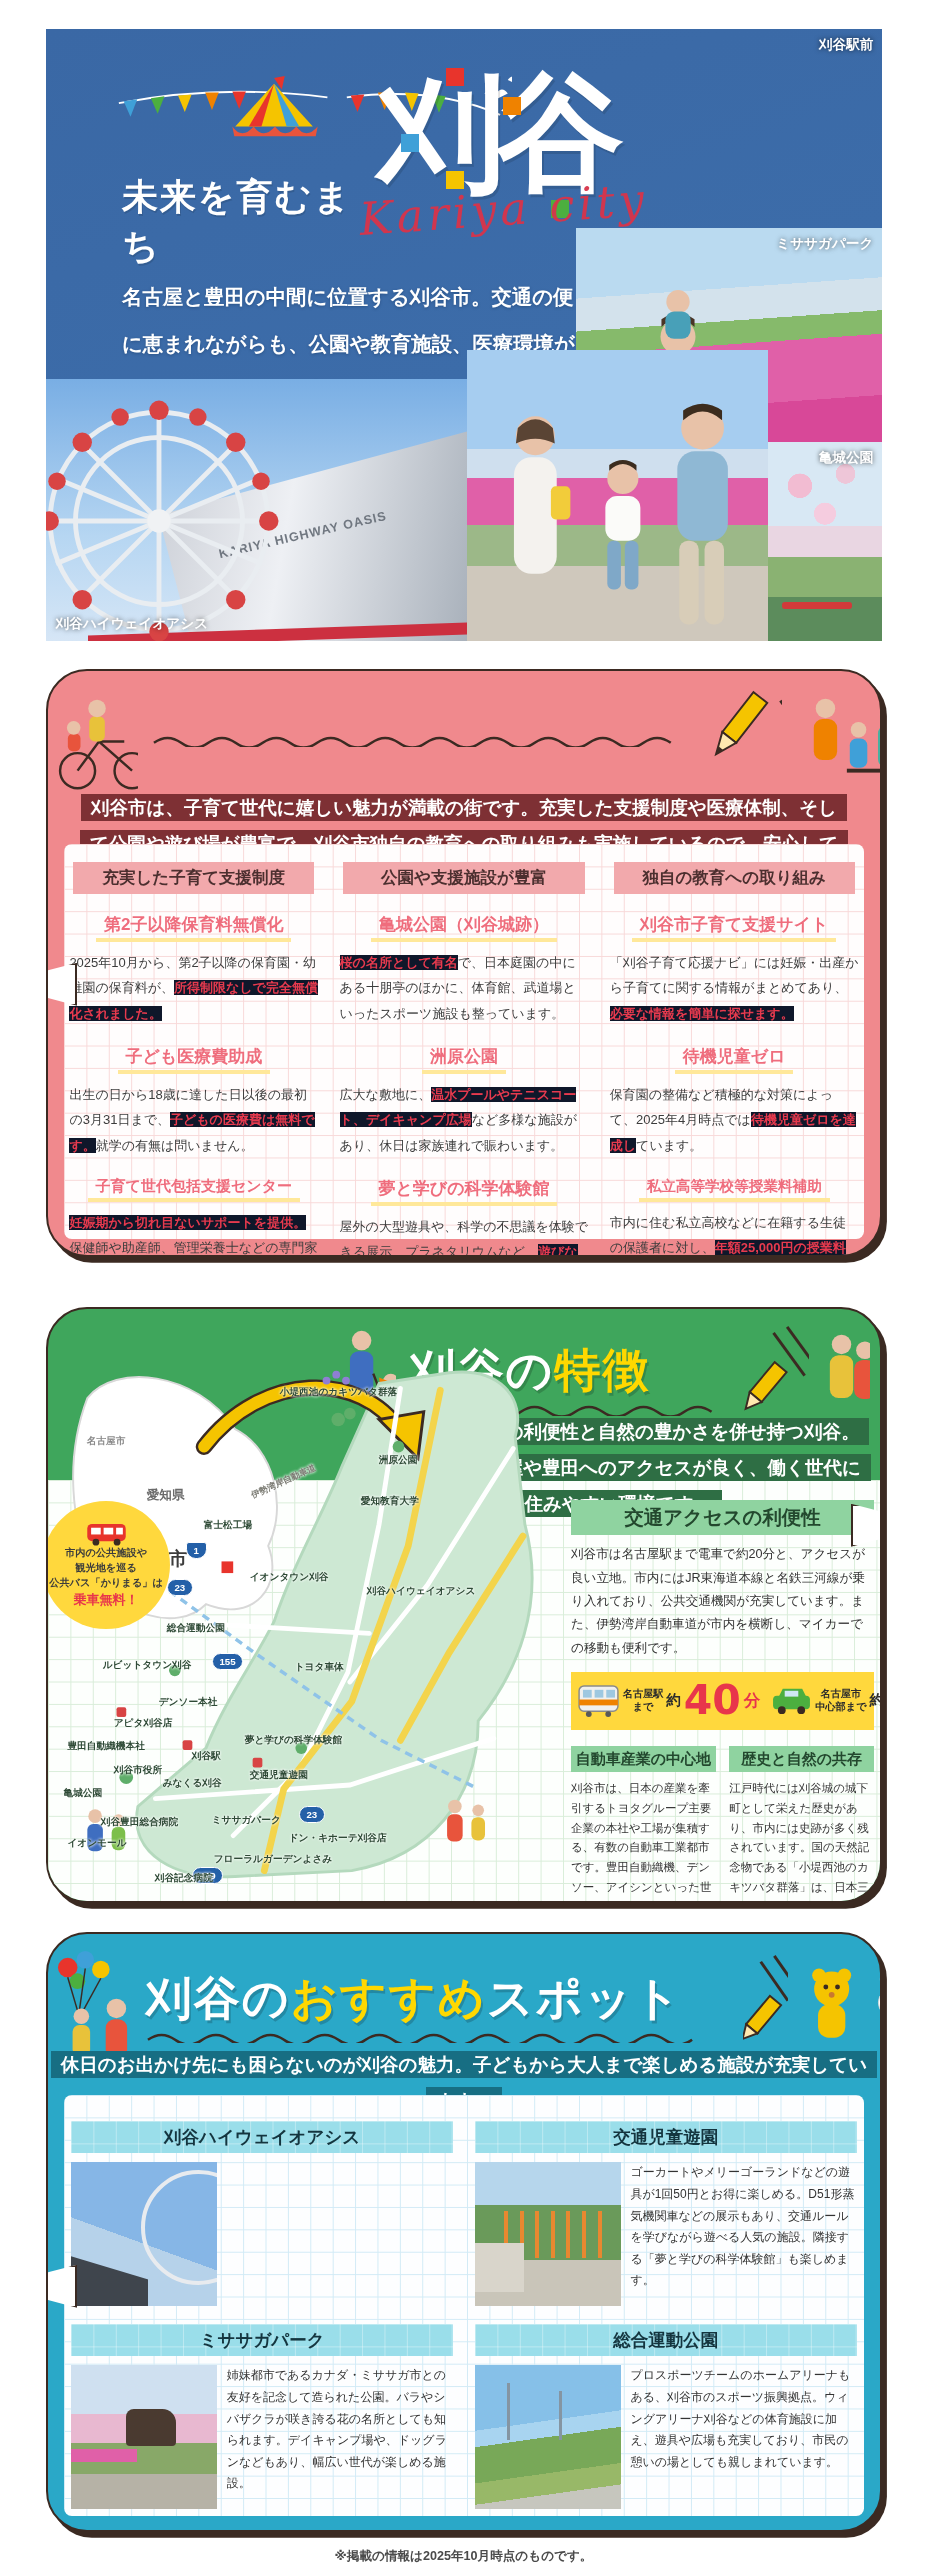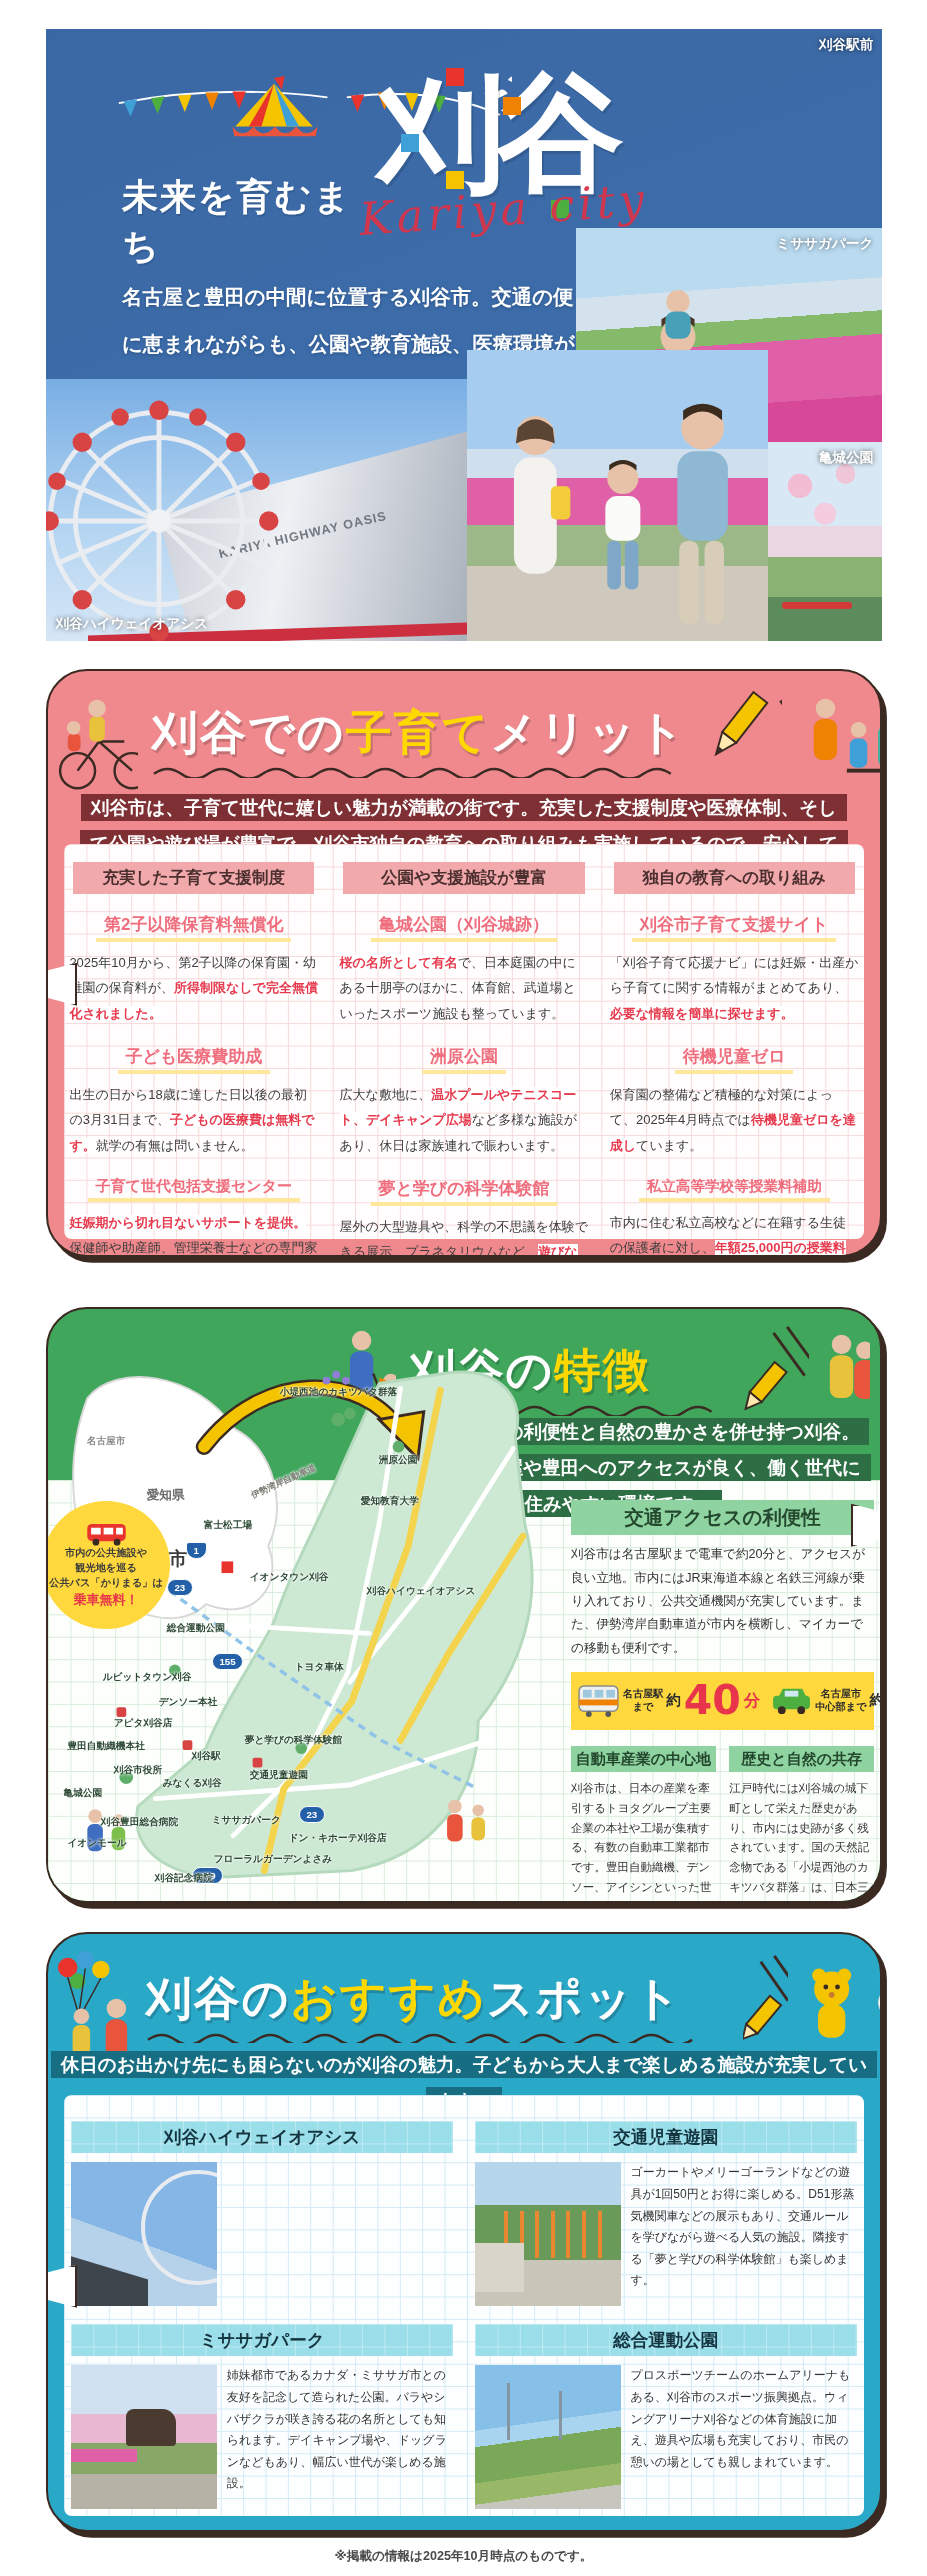--- a/index.html
+++ b/index.html
@@ -87,21 +87,21 @@
     background-size:22.4px 22.4px;background-color:#fdfeff;}
   
   .m-cols{position:absolute;left:21.4px;right:21.4px;top:191px;display:flex;gap:21.4px;}
   .m-col{flex:1;}
   .m-col-head{background:#f2a9ac;color:#4c2f2f;font-weight:bold;font-size:16.5px;text-align:center;
     padding:4.9px 3.9px;margin:0 3.9px 7.8px;}
   .m-item{margin-top:19.4px;text-align:center;}
   .m-item-title{display:inline-block;color:#ef6d7d;font-size:17px;font-weight:bold;
     border-bottom:4.9px solid #ffe89a;padding:0 7.8px 1.9px;white-space:nowrap;}
   .m-item-body{margin-top:7.8px;text-align:left;font-size:13px;line-height:1.95;color:#3c3c3c;font-weight:500;}
-  .hl{background:#ffffff;color:#e73a4e;font-weight:bold;}
+  .hl{background:#0f172a;color:#e73a4e;font-weight:bold;}
   
   .marker{position:absolute;width:45px;height:58px;z-index:5;}
   .marker .nib{position:absolute;width:29px;height:39px;background:#fff;border:2.9px solid #3b2a22;
     clip-path:polygon(0 20%,100% 0,100% 100%,0 80%);}
   .marker.left .nib{left:0;top:9.7px;}
   .marker.right .nib{right:0;top:9.7px;transform:scaleX(-1);}
   
   .g-right{position:absolute;left:523px;width:303px;top:191px;}
   .g-head{background:#8fd3a0;color:#23482e;font-size:19.4px;font-weight:bold;text-align:center;padding:3.9px 1.9px;}
   .g-body{margin-top:8.7px;font-size:12.6px;line-height:1.85;color:#333;font-weight:500;}
@@ -283,21 +283,20 @@
       <rect x="20" y="48" width="13" height="18" rx="5" fill="#e8543c"></rect>
         <circle cx="26" cy="42" r="7" fill="#e8c2a8"></circle>
       <g fill="none" stroke="#3b2a22" stroke-width="2.5">
         <circle cx="118" cy="64" r="14"></circle>
           <path d="M118,64 L132,42 L150,64"></path>
       </g>
       <rect x="126" y="20" width="13" height="20" rx="5" fill="#7cbf4a"></rect>
         <circle cx="132" cy="13" r="7" fill="#e8c2a8"></circle>
     </svg>
     <div>
-      <div class="sec-title"><span>刈谷での</span><span class="em">子育て</span><span>メリット</span></div>
       <svg class="wave" width="544" height="11.7" viewBox="0 0 560 12">
         <path d="M2,8 q14,-10 28,0 t28,0 t28,0 t28,0 t28,0 t28,0 t28,0 t28,0 t28,0 t28,0 t28,0 t28,0 t28,0 t28,0 t28,0 t28,0 t28,0 t28,0 t28,0" fill="none" stroke="#3b2a22" stroke-width="2.6"></path>
       </svg>
     </div>
     <svg width="117" height="107" viewBox="0 0 73.75 110">
       <g transform="rotate(38 40 40)">
         <rect x="22" y="10" width="18" height="52" fill="#f5c400" stroke="#3b2a22" stroke-width="2"></rect>
         <polygon points="22,62 40,62 31,84" fill="#ffe9b0" stroke="#3b2a22" stroke-width="2"></polygon>
         <polygon points="28,76 34,76 31,84" fill="#3b2a22"></polygon>
       </g>
@@ -484,21 +483,21 @@
     <span class="badge" style="left:134px;top:537px;">419</span>
     <span class="poi" style="left:222px;top:56px;">小堤西池のカキツバタ群落</span>
     <span class="poi" style="left:321px;top:124px;">洲原公園</span>
     <span class="poi" style="left:303px;top:165px;">愛知教育大学</span>
     <span class="poi gray" style="left:191px;top:146px;">伊勢湾岸自動車道</span>
     <span class="poi" style="left:192px;top:241px;">イオンタウン刈谷</span>
     <span class="poi" style="left:309px;top:255px;">刈谷ハイウェイオアシス</span>
     <span class="poi" style="left:146px;top:189px;">富士松工場</span>
     <span class="poi" style="left:237px;top:331px;">トヨタ車体</span>
     <span class="poi" style="left:109px;top:292px;">総合運動公園</span>
-    <span class="poi" style="left:45px;top:329px;margin-top:12px;">ルビットタウン刈谷</span>
+    <span class="poi" style="left:45px;top:329px;">ルビットタウン刈谷</span>
     <span class="poi" style="left:101px;top:366px;">デンソー本社</span>
     <span class="poi" style="left:56px;top:387px;">アピタ刈谷店</span>
     <span class="poi" style="left:9.7px;top:410px;">豊田自動織機本社</span>
     <span class="poi" style="left:187px;top:404px;">夢と学びの科学体験館</span>
     <span class="poi" style="left:56px;top:434px;">刈谷市役所</span>
     <span class="poi" style="left:105px;top:447px;">みなくる刈谷</span>
     <span class="poi" style="left:192px;top:439px;">交通児童遊園</span>
     <span class="poi" style="left:5.8px;top:457px;">亀城公園</span>
     <span class="poi" style="left:43px;top:486px;">刈谷豊田総合病院</span>
     <span class="poi" style="left:154px;top:484px;">ミササガパーク</span>

